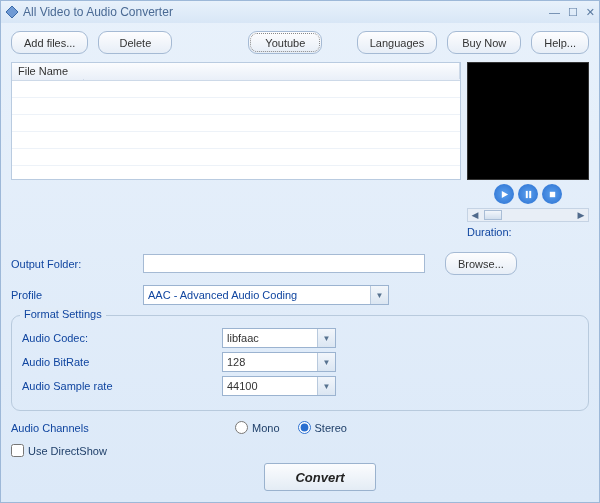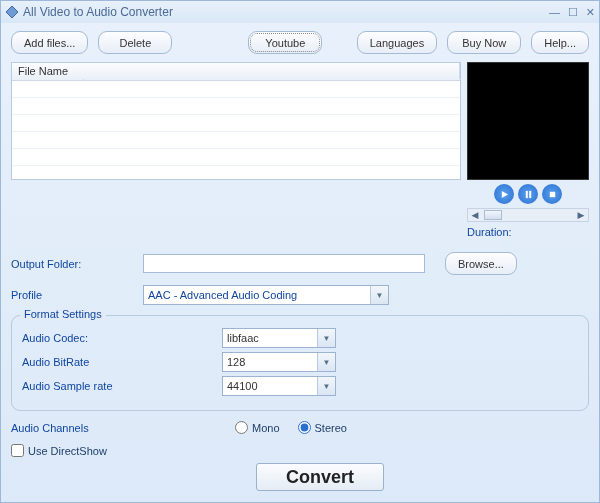--- a/index.html
+++ b/index.html
@@ -46,21 +46,21 @@
 .fieldset { border: 1px solid #b8cadd; border-radius: 9px; margin-top: 10px; padding: 8px 14px 10px 10px; position: relative; }
 .fieldset .legend { position: absolute; top: -8px; left: 8px; background: #e1ecf8; padding: 0 4px; color: #1146a0; }
 .fs-row { display: flex; align-items: center; margin: 4px 0; }
 .fs-row .lbl2 { color: #1146a0; width: 200px; }
 .sel.small { width: 114px; color: #333; }
 .radio-group { display: flex; gap: 18px; align-items: center; }
 .radio { display: flex; align-items: center; gap: 4px; color: #20406a; }
 .radio input { accent-color: #2a6fd0; }
 .chk-row { margin-top: 10px; display: flex; align-items: center; gap: 4px; color: #20406a; }
 .convert-row { display: flex; justify-content: center; margin-top: 6px; margin-left: 40px; }
-.convert-btn { background: linear-gradient(#fbfcfe, #e4ecf5); border: 1px solid #9ab2ce; border-radius: 3px; width: 128px; height: 28px; font-weight: bold; font-size: 18px; color: #222; cursor: pointer; display: flex; align-items: center; justify-content: center; }
+.convert-btn { background: linear-gradient(#fbfcfe, #e4ecf5); border: 1px solid #9ab2ce; border-radius: 3px; width: 112px; height: 28px; font-weight: bold; font-size: 13px; color: #222; cursor: pointer; display: flex; align-items: center; justify-content: center; font-style: italic; }
 </style>
 </head>
 <body>
 
 <div class="window">
   <div class="titlebar">
     <span class="app-icon">
       <svg viewBox="0 0 14 14">
           <polygon points="7,1 13,7 7,13 1,7" fill="#6f9ad4" stroke="#3a6aa8"></polygon>
         </svg>

